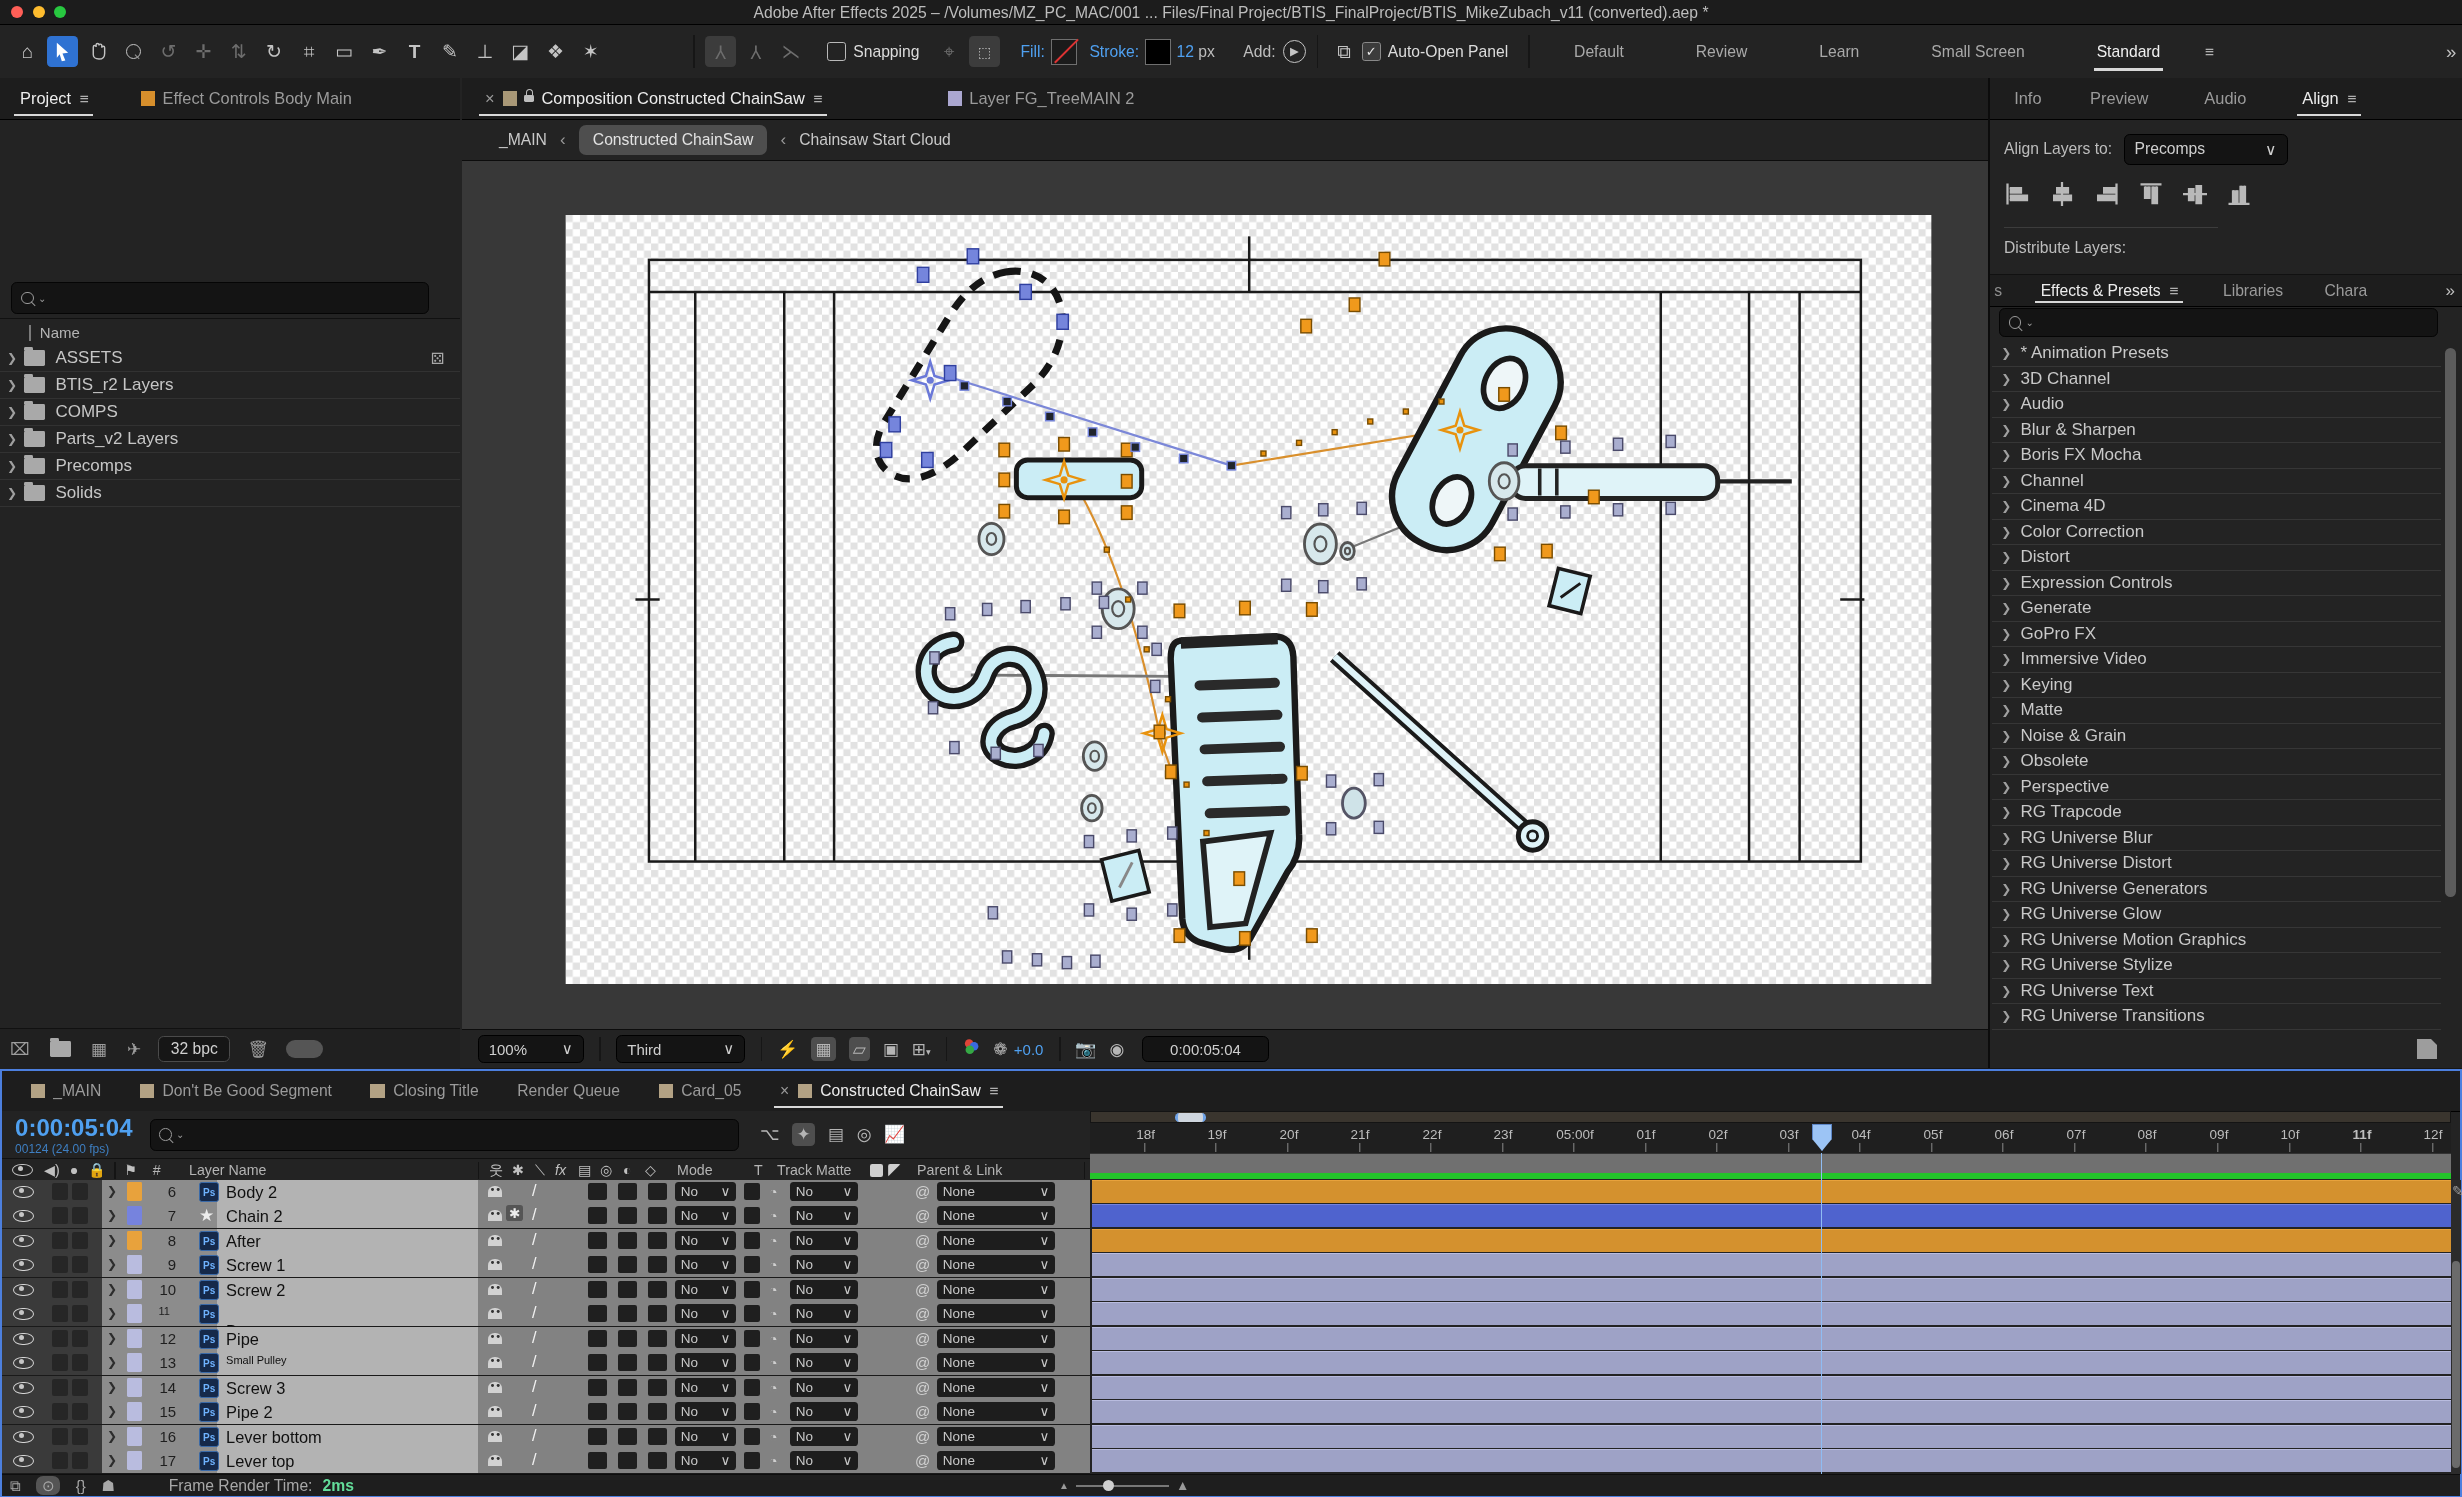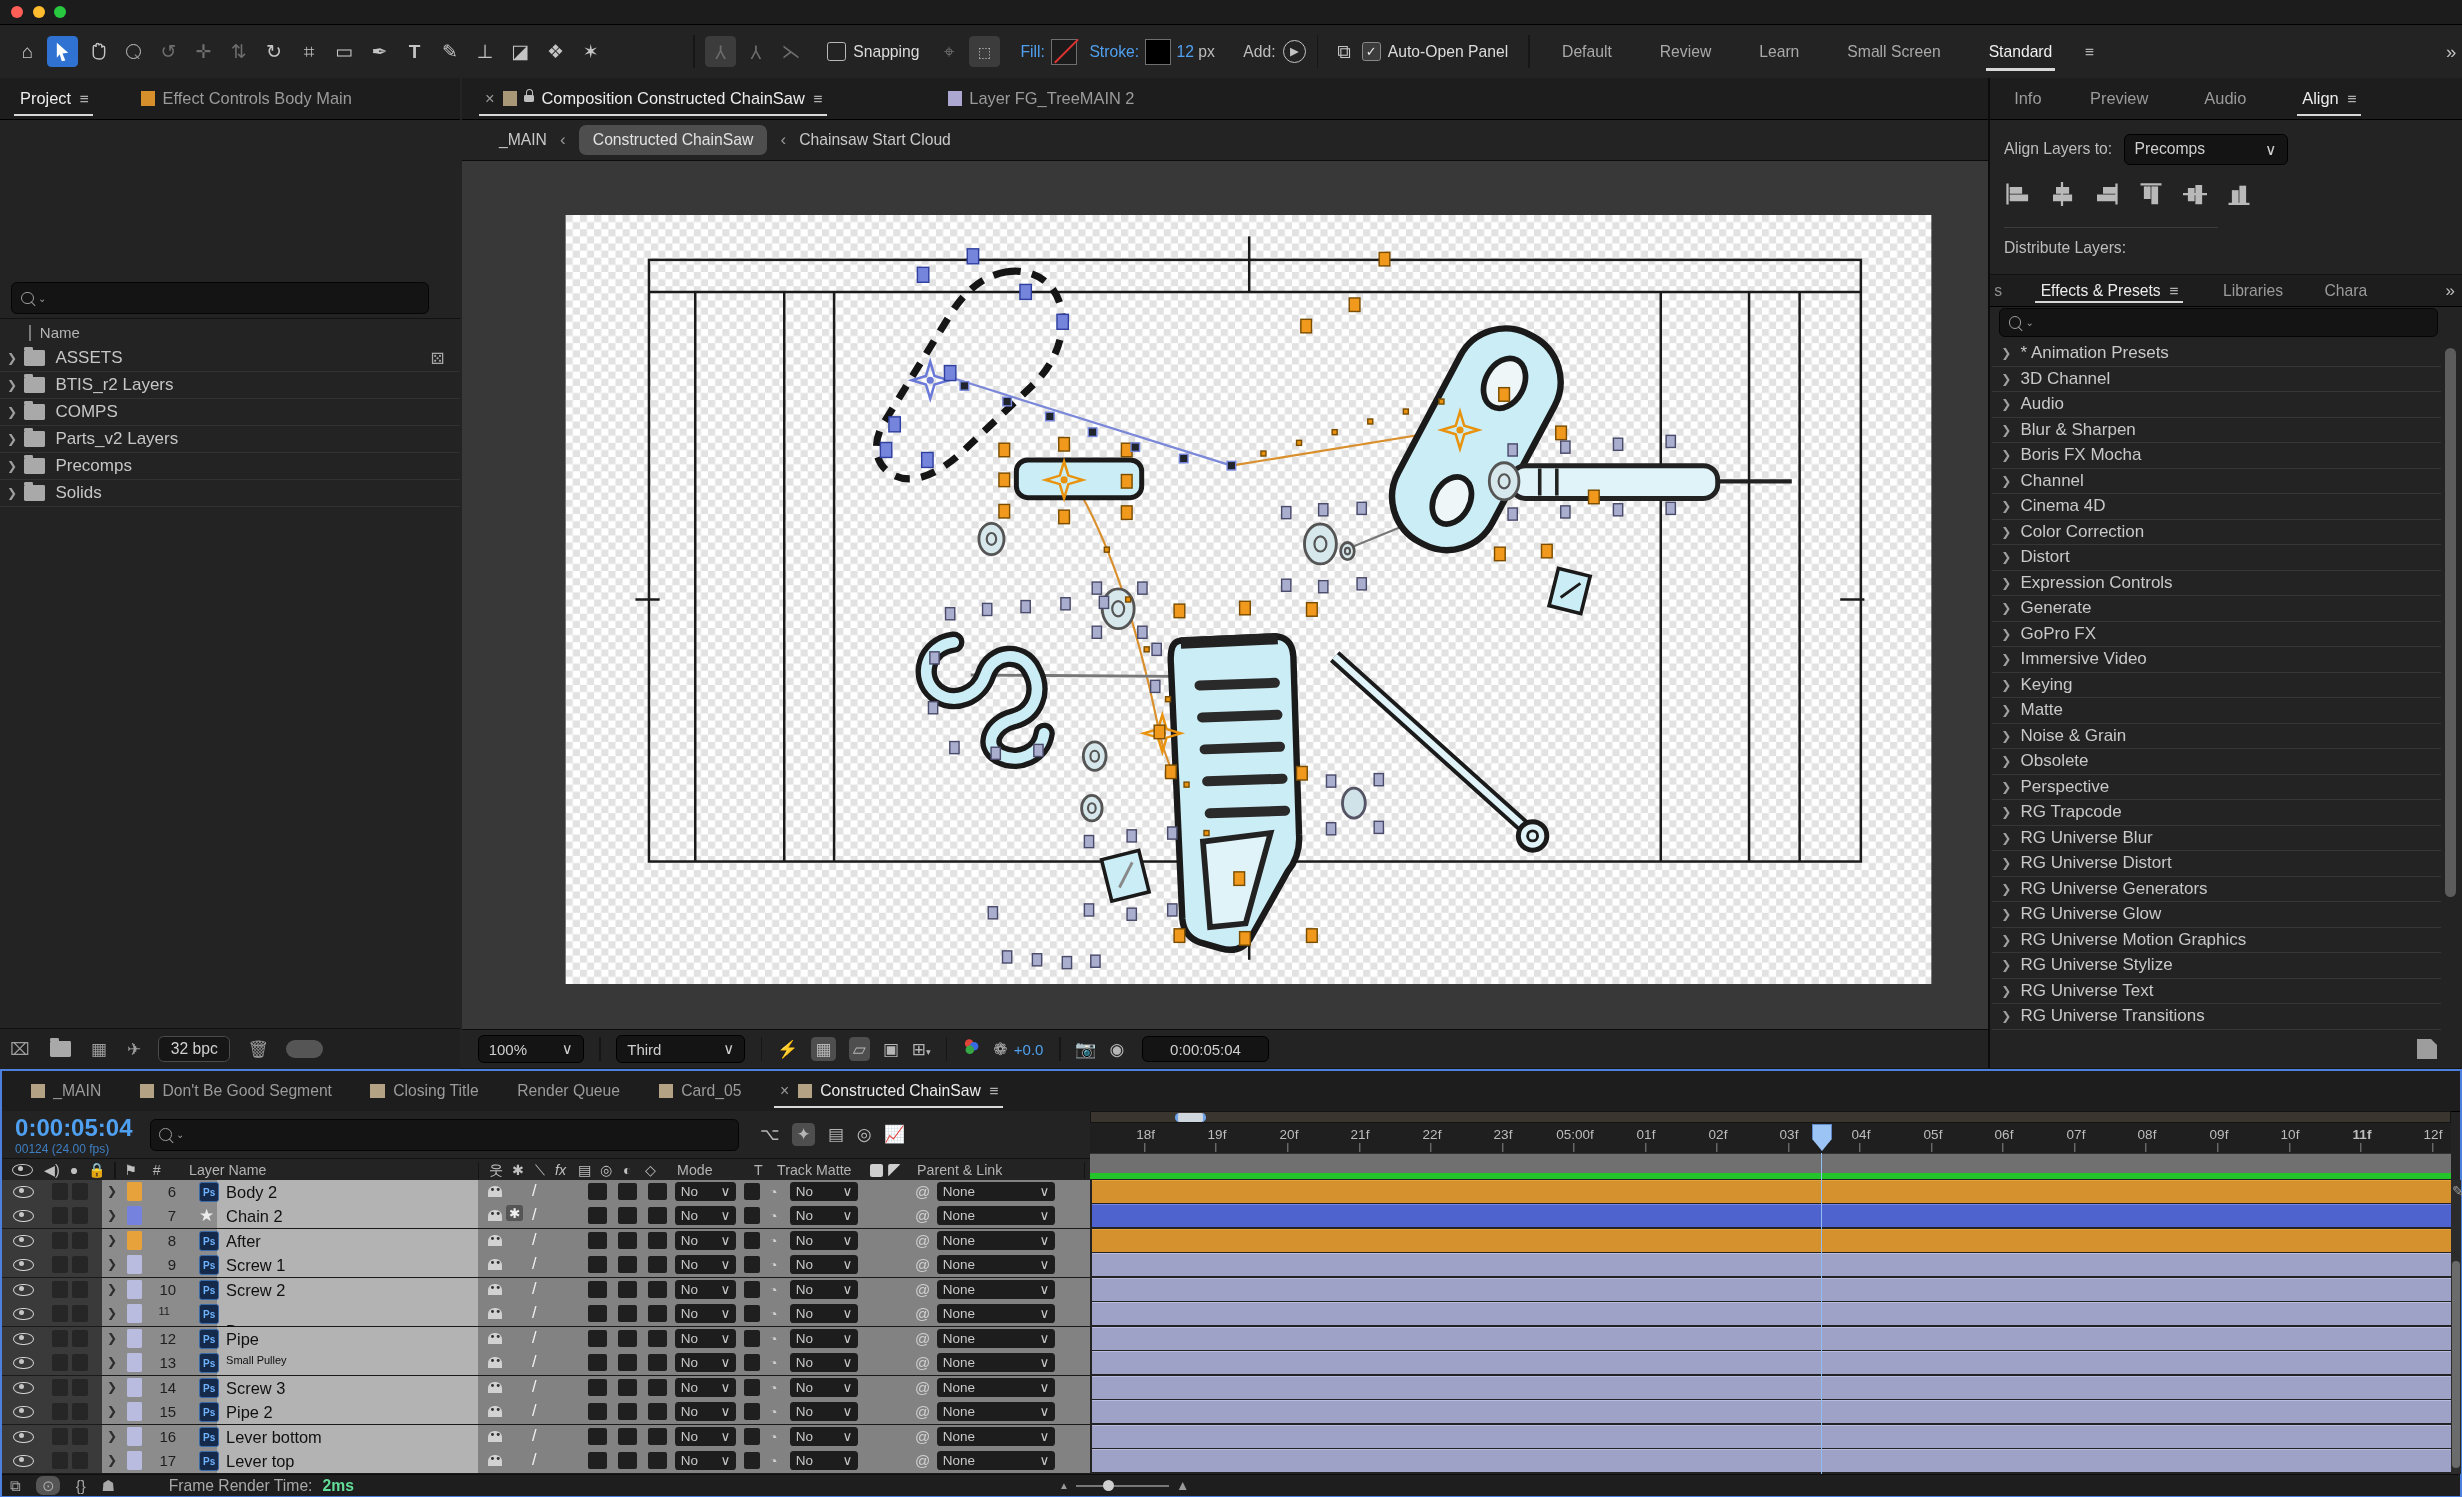--- a/index.html
+++ b/index.html
@@ -21,21 +21,21 @@
   .tool{width:31px;height:31px;margin:0 2.1px;border-radius:4.3px;display:flex;align-items:center;justify-content:center;
         font-size:19px;color:#c4c4c4;}
   .tool.active{background:#2f72d2;color:#fff;}
   .tool.grayed{color:#6d6d6d;}
   .tool.boxed{background:#3c3c3c;}
   .vsep{width:1.4px;height:33px;background:#161616;margin:0 8.5px;}
   .chk{width:17px;height:17px;border:1.4px solid #b9b9b9;border-radius:2.8px;margin-right:7.1px;display:flex;align-items:center;justify-content:center;font-size:13px;color:#e9e9e9;}
   .chk.filled{background:#3c3c3c;border-color:#888;}
   .swatch{width:24px;height:24px;background:#1b1b1b;border:1.4px solid #6f6f6f;position:relative;margin:0 5.7px;}
   .swatch.none::after{content:"";position:absolute;left:-1.4px;top:10px;width:33px;height:2.1px;background:#d33;transform:rotate(-45deg);}
-  .ws{margin:0 24px;font-size:15.7px;color:#a9a9a9;}
+  .ws{margin:0 36px;font-size:15.7px;color:#a9a9a9;}
   .ws.active{color:#f0f0f0;position:relative;}
   .ws.active::after{content:"";position:absolute;left:-2.8px;right:-2.8px;bottom:-10px;height:2.8px;background:#d8d8d8;}
 
   
   .ptabbar{background:#1d1d1d;border-bottom:0.7px solid #000;}
   .ptab{font-size:16.4px;color:#9b9b9b;display:flex;align-items:center;height:100%;padding:0 10px;position:relative;}
   .ptab .sq{width:14.2px;height:14.2px;margin-right:7.1px;}
   .ptab.active{color:#ededed;}
   .ptab.active::after{content:"";position:absolute;left:4.3px;right:4.3px;bottom:2.8px;height:2.1px;background:#d8d8d8;}
   .ham{font-size:15.7px;color:#b0b0b0;margin-left:8.5px;letter-spacing:-1.4px;}
@@ -106,20 +106,21 @@
 <body>
 
 <div id="app" class="nosel">
 
   <div id="titlebar" class="abs row">
     <div style="margin-left:11.4px" class="row">
       <span class="tl" style="background:#ff5f57"></span>
       <span class="tl" style="background:#febc2e"></span>
       <span class="tl" style="background:#28c840"></span>
     </div>
+    <div id="title-text">Adobe After Effects 2025 – /Volumes/MZ_PC_MAC/001 ... Files/Final Project/BTIS_FinalProject/BTIS_MikeZubach_v11 (converted).aep *</div>
   </div>
 
   <div id="toolbar" class="abs row" style="padding-left:10px">
     <span class="tool">⌂</span>
     <span class="tool active" style="font-size:17px;transform:none">
       <svg width="17" height="20" viewBox="0 0 24 28">
           <path d="M4 1 L20 15 L12 16 L16 26 L11 27 L8 17 L4 22 Z" fill="#fff"></path>
         </svg>
     </span>
     <span class="tool">

